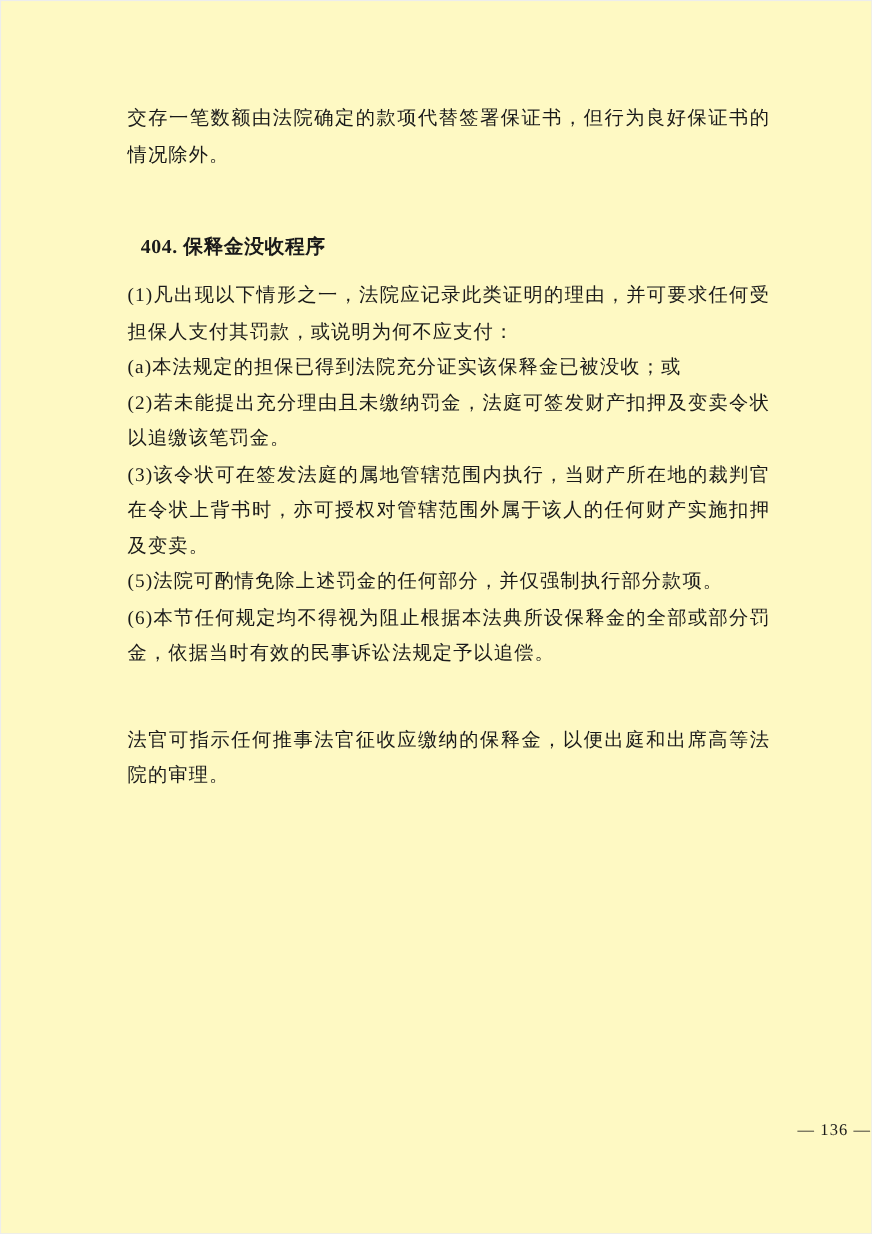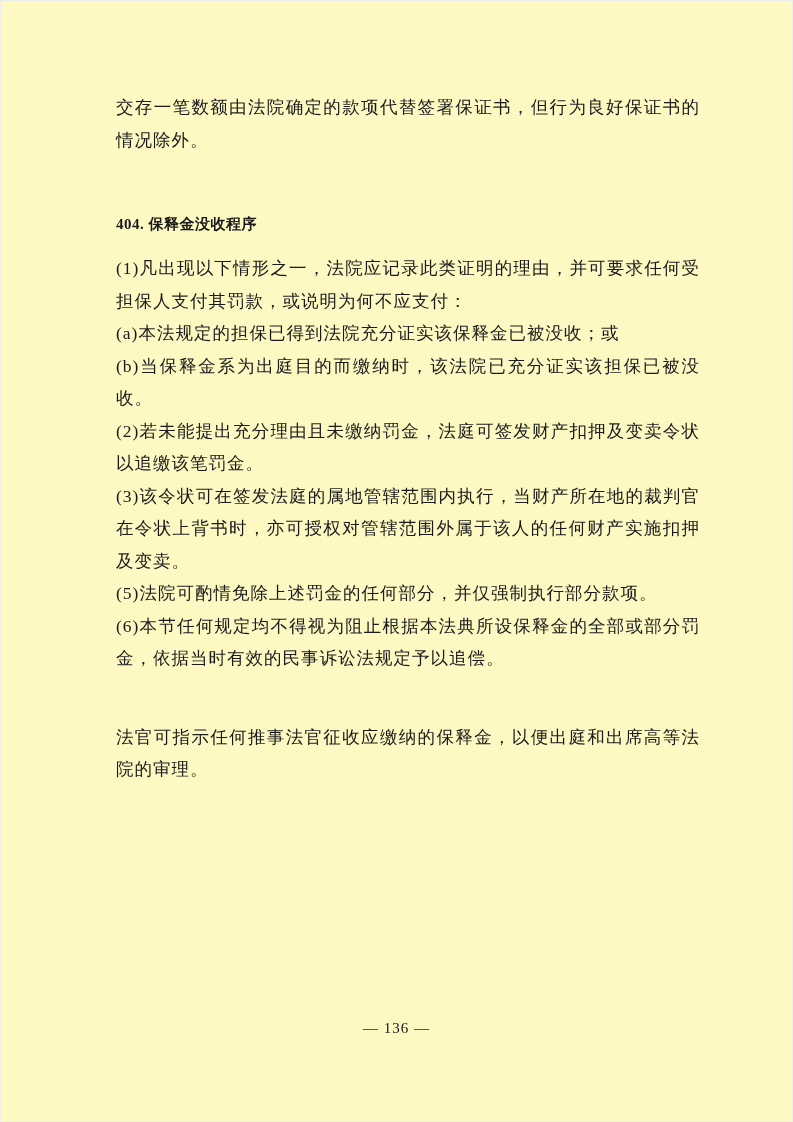--- a/index.html
+++ b/index.html
@@ -22,55 +22,54 @@
   }
   .body-text {
     margin: 0;
     font-size: 17.5px;
     line-height: 32.5px;
     letter-spacing: 1px;
     text-align: justify;
     text-justify: inter-character;
   }
   .section-heading {
-    margin: 0;
-    font-size: 15px;
+    margin: 12px;
+    font-size: 18px;
     font-weight: bold;
     line-height: 33px;
     letter-spacing: 0.5px;
   }
   .section-404 { margin-top: 52px; }
   .section-404 .section-heading { margin-bottom: 11px; }
   .section-405 { margin-top: 31px; }
   .section-405 .section-heading { margin-bottom: 4px; }
   .section-406 { margin-top: 46px; }
   .section-406 .section-heading { margin-bottom: 0; }
   .page-footer {
     position: absolute;
     left: 0;
     right: 0;
     bottom: 84px;
-    text-align: center;
+    text-align: right;
     font-size: 15px;
     letter-spacing: 1px;
     color: #1a1a1a;
   }
 </style>
 </head>
 <body>
 
 <div class="page">
 
   <p class="body-text">交存一笔数额由法院确定的款项代替签署保证书，但行为良好保证书的情况除外。</p>
 
   <section class="section-404">
     <h2 class="section-heading">404. 保释金没收程序</h2>
     <p class="body-text">(1)凡出现以下情形之一，法院应记录此类证明的理由，并可要求任何受担保人支付其罚款，或说明为何不应支付：</p>
     <p class="body-text">(a)本法规定的担保已得到法院充分证实该保释金已被没收；或</p>
-    <p class="body-text">(b)当保释金系为出庭目的而缴纳时，该法院已充分证实该担保已被没收。</p>
     <p class="body-text">(2)若未能提出充分理由且未缴纳罚金，法庭可签发财产扣押及变卖令状以追缴该笔罚金。</p>
     <p class="body-text">(3)该令状可在签发法庭的属地管辖范围内执行，当财产所在地的裁判官在令状上背书时，亦可授权对管辖范围外属于该人的任何财产实施扣押及变卖。</p>
     <p class="body-text">(5)法院可酌情免除上述罚金的任何部分，并仅强制执行部分款项。</p>
     <p class="body-text">(6)本节任何规定均不得视为阻止根据本法典所设保释金的全部或部分罚金，依据当时有效的民事诉讼法规定予以追偿。</p>
   </section>
 
   <section class="section-405">
   </section>
 
   <section class="section-406">

